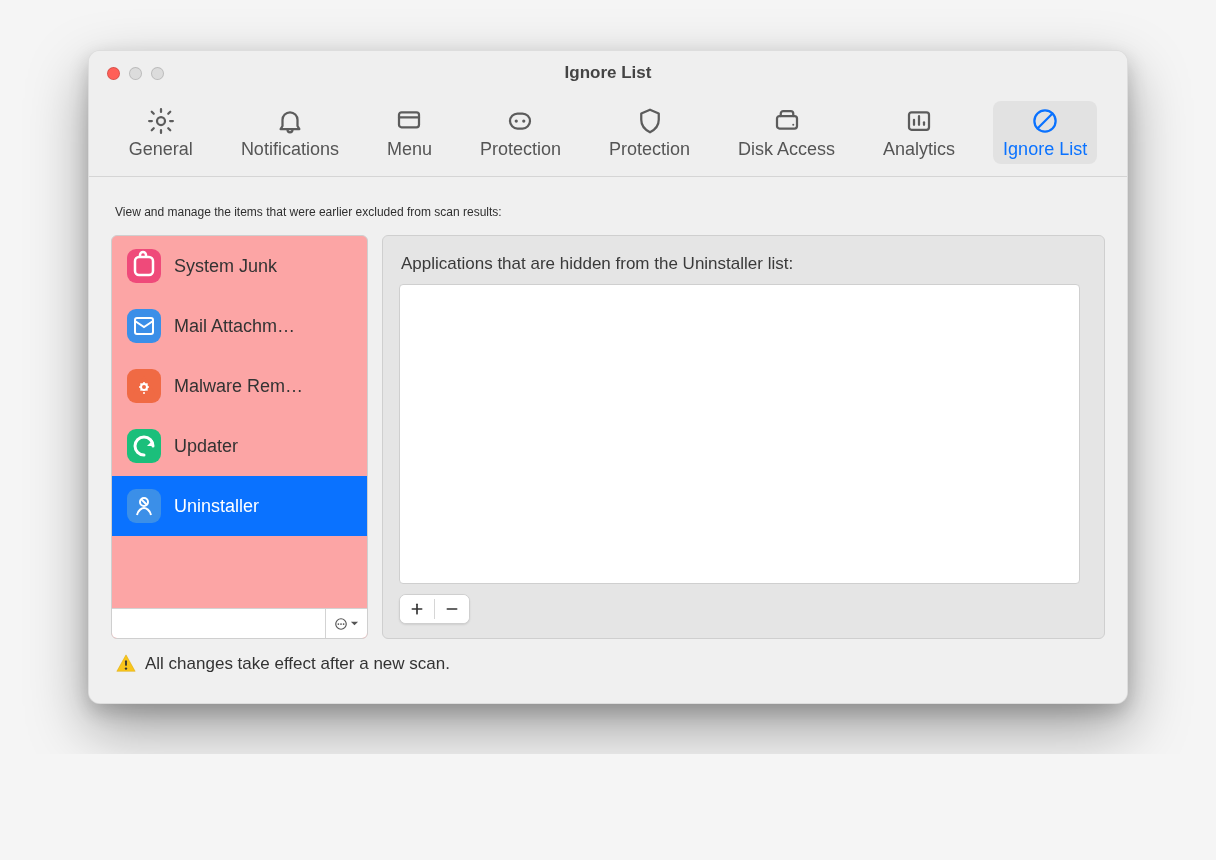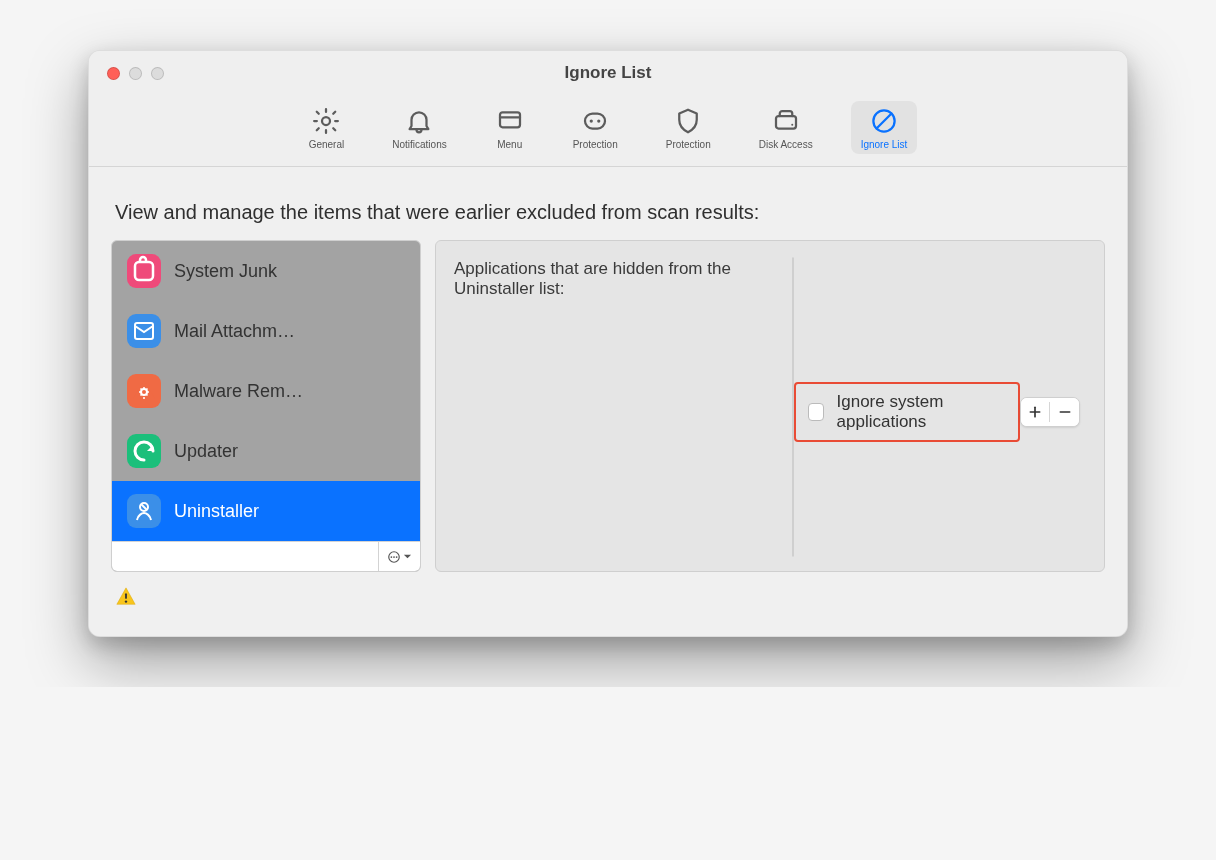--- a/index.html
+++ b/index.html
@@ -62,41 +62,41 @@
     gap: 4px;
     padding: 6px 10px 4px;
     border-radius: 8px;
     cursor: default;
     color: #555;
   }
   .tool.active {
     background: #e2e2e2;
     color: #0a72ff;
   }
-  .tool .tlabel { font-size: 10px; }
+  .tool .tlabel { font-size: 18px; }
   .toolicon { height: 28px; display:flex; align-items:center; justify-content:center; }
   .toolicon svg { display:block; }
   
   .content {
     padding: 22px 22px 12px 22px;
     background: #f0f0f0;
   }
   .intro {
-    font-size: 20px;
+    font-size: 12px;
     color: #2f2f2f;
-    margin: 12px 4px 16px 4px;
+    margin: 6px 4px 16px 4px;
   }
   .panes {
     display: flex;
     gap: 14px;
     align-items: stretch;
   }
   .sidebar {
-    width: 310px;
-    background: #a3a3a3;
+    width: 257px;
+    background: #fca5a5;
     border: 1px solid #cfcfcf;
     border-radius: 6px;
     display: flex;
     flex-direction: column;
     overflow: hidden;
   }
   .sidelist { flex: 1; overflow: hidden; }
   .sideitem {
     display: flex;
     align-items: center;
@@ -140,21 +140,21 @@
     font-size: 14px;
     gap: 2px;
   }
   .main {
     flex: 1;
     background: #e5e5e5;
     border: 1px solid #cfcfcf;
     border-radius: 6px;
     padding: 16px 24px 14px 16px;
     display: flex;
-    flex-direction: row;
+    flex-direction: column;
   }
   .mainlabel {
     font-size: 17px;
     color: #3a3a3a;
     margin: 2px 2px 10px 2px;
   }
   .listbox {
     flex: 1;
     min-height: 300px;
     background: #fff;
@@ -278,20 +278,31 @@
       </div>
       <div class="tool">
         <span class="toolicon">
           <svg width="30" height="30" viewBox="0 0 24 24" stroke="#5c5c5c" stroke-width="1.8" fill="none" stroke-linecap="round" stroke-linejoin="round">
             <rect x="4" y="8" width="16" height="10" rx="2"></rect>
             <path d="M7 8V6a2 2 0 0 1 2-2h6a2 2 0 0 1 2 2v2"></path>
             <circle cx="17" cy="15" r="0.8" fill="#5c5c5c" stroke="none"></circle>
           </svg>
         </span>
                  <span class="tlabel">Disk Access</span>
+      </div>
+      <div class="tool">
+        <span class="toolicon">
+          <svg width="30" height="30" viewBox="0 0 24 24" stroke="#5c5c5c" stroke-width="1.8" fill="none" stroke-linecap="round" stroke-linejoin="round">
+            <rect x="4" y="5" width="16" height="14" rx="2"></rect>
+            <line x1="8" y1="15" x2="8" y2="11"></line>
+            <line x1="12" y1="15" x2="12" y2="8"></line>
+            <line x1="16" y1="15" x2="16" y2="13"></line>
+          </svg>
+        </span>
+                 <span class="tlabel">Analytics</span>
       </div>
       <div class="tool active">
         <span class="toolicon">
           <svg width="30" height="30" viewBox="0 0 24 24" stroke="#0a72ff" stroke-width="1.8" fill="none" stroke-linecap="round" stroke-linejoin="round">
             <circle cx="12" cy="12" r="8.5"></circle>
             <line x1="6" y1="18" x2="18" y2="6"></line>
           </svg>
         </span>
                  <span class="tlabel">Ignore List</span>
       </div>
@@ -370,24 +381,20 @@
                 <path d="M1 3 L5 7 L9 3 Z" fill="#555"></path>
               </svg>
           </div>
         </div>
       </div>
 
       <div class="main">
         <div class="mainlabel">Applications that are hidden from the Uninstaller list:</div>
         <div class="listbox"></div>
         <div class="bottomrow">
-          <div class="cbwrap">
-            <input type="checkbox" id="cb1" style="">
-            <label for="cb1">Ignore system applications</label>
-          </div>
           <div class="pm">
             <button>
               <svg width="16" height="16" viewBox="0 0 24 24" stroke="#333" stroke-width="2.5" stroke-linecap="round">
                   <line x1="12" y1="5" x2="12" y2="19"></line>
                   <line x1="5" y1="12" x2="19" y2="12"></line>
                 </svg>
             </button>
             <div class="divider"></div>
             <button>
               <svg width="16" height="16" viewBox="0 0 24 24" stroke="#333" stroke-width="2.5" stroke-linecap="round">
@@ -398,15 +405,16 @@
         </div>
       </div>
     </div>
 
     <div class="footer">
       <svg class="warn" viewBox="0 0 24 24">
         <path d="M12 2 L22 20 L2 20 Z" fill="#f8c51c" stroke="#d9a400" stroke-width="0.5"></path>
         <rect x="11" y="8" width="2" height="6" rx="1" fill="#333"></rect>
         <circle cx="12" cy="17" r="1.3" fill="#333"></circle>
       </svg>
+      <span>All changes take effect after a new scan.</span>
     </div>
   </div>
 </div>
 
 </body></html>

